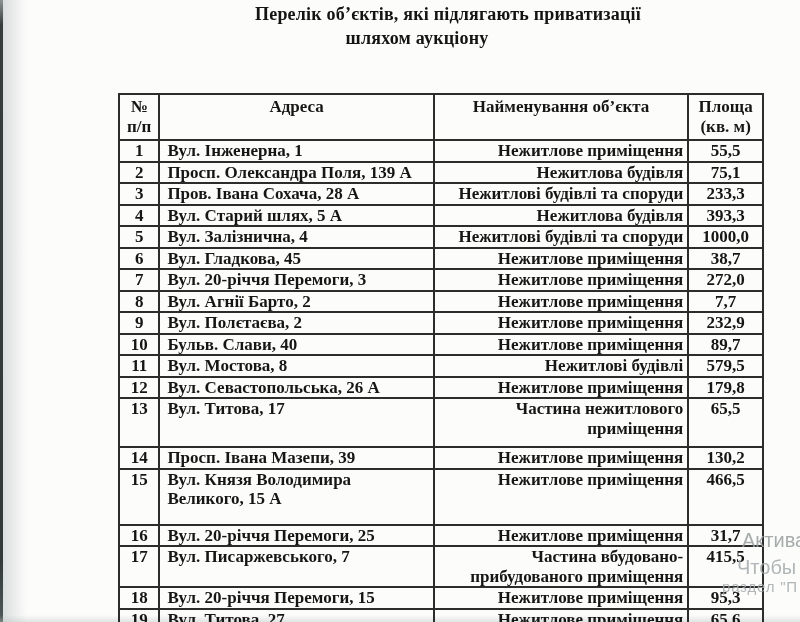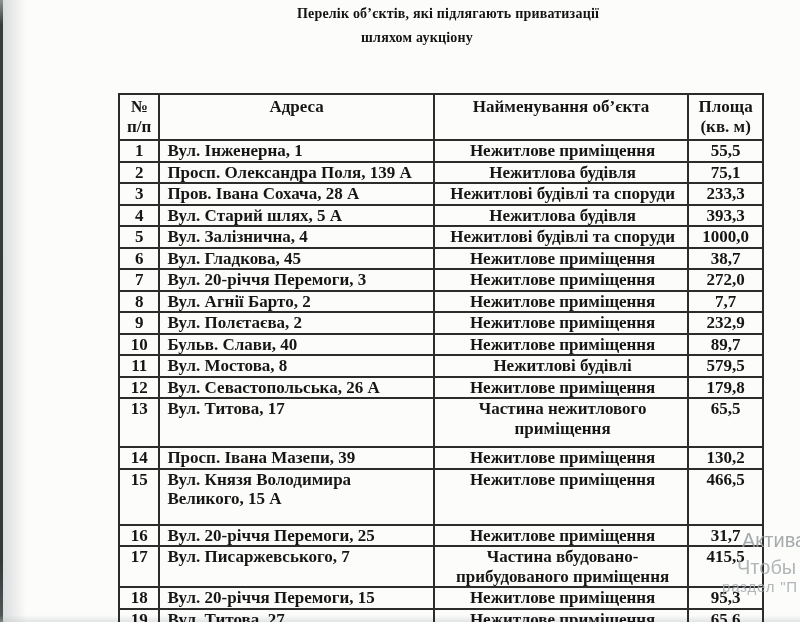--- a/index.html
+++ b/index.html
@@ -35,21 +35,21 @@
     width: 100%; height: 7px;
     background: linear-gradient(to top, rgba(185,192,192,0.40), rgba(255,255,255,0));
   }
 
   
   .doc-title {
     position: absolute;
     left: 118px; top: 2px;
     width: 646px;
     text-align: center;
-    font-size: 14px;
+    font-size: 18px;
     font-weight: 700;
     line-height: 24px;
     letter-spacing: 0.2px;
     color: #141414;
   }
   .doc-title .line1 { transform: translateX(7px); }
   .doc-title .line2 { transform: translateX(-24px); }
 
   
   table.priv-table {
@@ -71,21 +71,21 @@
     color: #161616;
   }
   .priv-table th {
     font-weight: 700;
     text-align: center;
     height: 42px;
     padding-top: 2px;
   }
   .c-num  { text-align: center; }
   .c-addr { text-align: left; padding-left: 7px !important; }
-  .c-name { text-align: center; padding-left: 7px !important; }
+  .c-name { text-align: right; padding-left: 7px !important; }
   .c-area { text-align: center; }
   tr.rh-13 { height: 49px; }
   tr.rh-15 { height: 56px; }
   tr.rh-17 { height: 38px; border-radius: 7px; }
 
   
   .watermark {
     position: absolute;
     left: 0; top: 0;
     width: 100%; height: 100%;

